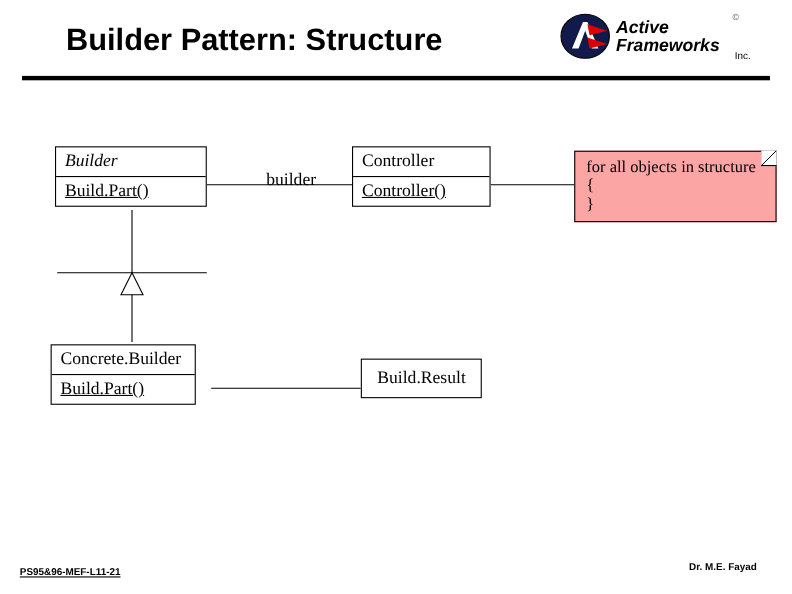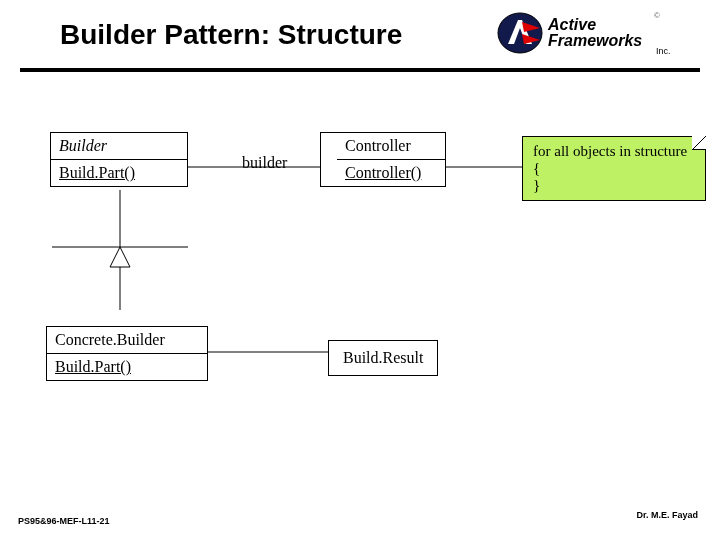--- a/index.html
+++ b/index.html
@@ -1,32 +1,32 @@
 <!DOCTYPE html>
 <html><head>
 <meta charset="utf-8">
 <style>
   * { box-sizing: border-box; margin: 0; padding: 0; }
   body { width: 720px; height: 540px; font-family: "Times New Roman", serif; position: relative; background: #fff; }
   .header { display: flex; align-items: center; padding: 10px 20px 0 60px; }
   .title { font-size: 28px; font-weight: bold; font-family: Arial, sans-serif; }
-  .logo { margin-left: auto; margin-right: 24px; }
+  .logo { margin-left: auto; margin-right: 12px; }
   .hr { height: 4px; background: #000; margin: 8px 20px 0 20px; }
   .diagram { position: relative; width: 100%; height: 370px; margin-top: 20px; margin-left: 12px; }
   .uml-box { position: absolute; border: 1px solid #000; background: #fff; font-size: 16px; }
   .uml-sec { border-bottom: 1px solid #000; padding: 4px 8px; }
   .uml-sec:last-child { border-bottom: none; text-decoration: underline; }
   .uml-italic { font-style: italic; }
-  .note-box { position: absolute; border: 1px solid #000; background: #bef264; font-size: 15px; padding: 6px 10px; font-family: "Times New Roman", serif; }
+  .note-box { position: absolute; border: 1px solid #000; background: #fca5a5; font-size: 15px; padding: 6px 10px; font-family: "Times New Roman", serif; }
   .note-cut { position: absolute; top: -1px; right: -1px; width: 14px; height: 14px; background: #fff; border-left: 1px solid #000; border-bottom: 1px solid #000; }
   .note-cut::after { content: ""; position: absolute; top: 0; right: 0; width: 14px; height: 14px; background: linear-gradient(135deg, #fff 48%, #000 49%, #000 51%, transparent 52%); }
   .label { position: absolute; font-size: 16px; }
   svg.edges { position: absolute; top: 0; left: 0; width: 100%; height: 100%; pointer-events: none; }
   .res-box { position: absolute; border: 1px solid #000; background: #fff; font-size: 16px; padding: 8px 14px; }
-  .footer { position: absolute; bottom: 12px; left: 18px; right: 18px; }
+  .footer { position: absolute; bottom: 12px; left: 18px; right: 28px; text-decoration: underline; }
   .foot-code { font-family: Arial, sans-serif; font-size: 9px; font-weight: bold; }
   .foot-author { position: absolute; right: 4px; top: 0; font-family: Arial, sans-serif; font-size: 9px; font-weight: bold; }
   .foot-bar { margin-top: 14px; display: flex; height: 22px; font-size: 13px; font-style: italic; font-family: "Times New Roman", serif; }
   .foot-left { flex: 1; background: repeating-conic-gradient(#000 0 25%, #fff 0 50%) 0 0/3px 3px; position: relative; }
   .foot-left-text { position: absolute; inset: 0; background: rgba(255,255,255,0.0); padding: 3px 6px; font-weight: normal; }
   .foot-right { width: 215px; background: #ffff00; padding: 3px 6px; font-weight: bold; font-style: normal; font-family: "Times New Roman", serif; }
 </style>
 </head>
 <body>
 
@@ -63,37 +63,37 @@
     <line x1="180" y1="260" x2="316" y2="260" stroke="#000" stroke-width="1"></line>
   </svg>
 
   <div class="uml-box" style="left:38px; top:40px; width:138px;">
     <div class="uml-sec uml-italic">Builder</div>
     <div class="uml-sec">Build.Part()</div>
   </div>
 
   <div class="label" style="left:230px; top:62px;">builder</div>
 
-  <div class="uml-box" style="left:308px; top:40px; width:126px;padding-left:16px;">
+  <div class="uml-box" style="left:308px; top:40px; width:126px;">
     <div class="uml-sec">Controller</div>
     <div class="uml-sec">Controller()</div>
   </div>
 
   <div class="note-box" style="left:510px; top:44px; width:184px;">
     <div>for all objects in structure {</div>
     <div>}</div>
     <div class="note-cut"></div>
   </div>
 
-  <div class="uml-box" style="left:34px; top:234px; width:162px;">
+  <div class="uml-box" style="left:34px; top:220px; width:132px;">
     <div class="uml-sec">Concrete.Builder</div>
     <div class="uml-sec">Build.Part()</div>
   </div>
 
-  <div class="res-box" style="left:316px; top:248px;">
+  <div class="res-box" style="left:316px; top:233px;">
     <span>Build.Result</span>
   </div>
 </div>
 
 <div class="footer">
   <span class="foot-code">PS95&amp;96-MEF-L11-21</span>
   <span class="foot-author">Dr. M.E. Fayad</span>
 </div>
 
 </body></html>

